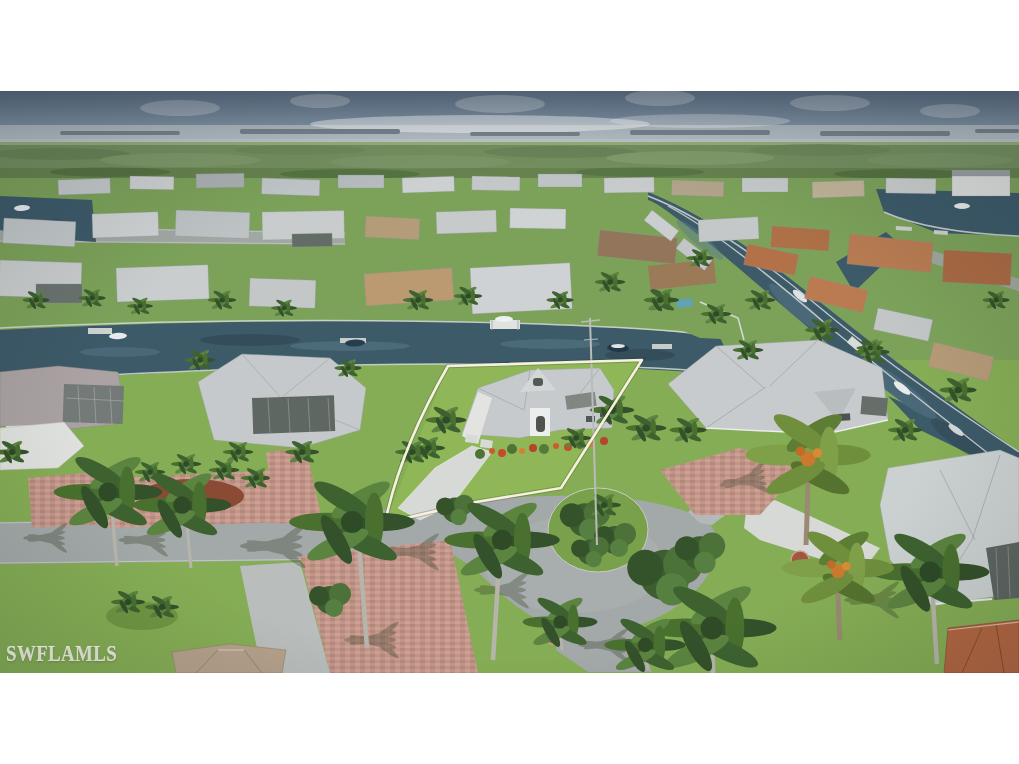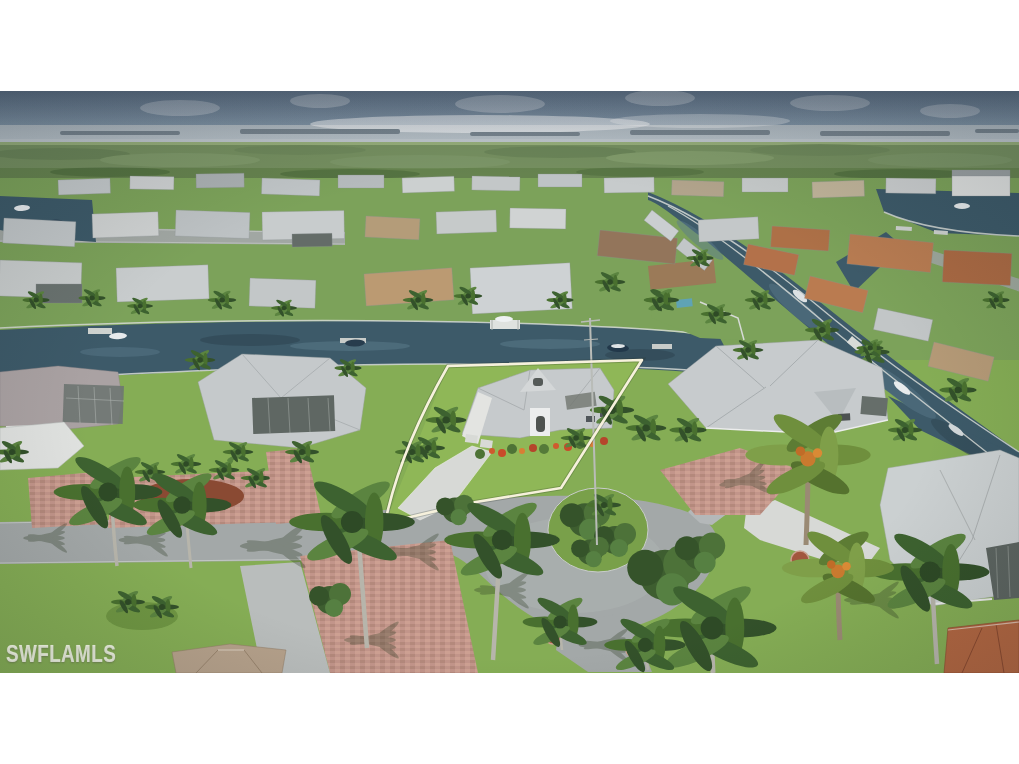--- a/index.html
+++ b/index.html
@@ -7,21 +7,21 @@
     --distant-water:#b3bdc4; --island-strip:#77848e; --mangrove:#66834f;
     --lawn-mid:#7ca25a; --lawn-foreground:#85ad55; --subject-lawn:#8fb757;
     --canal-water:#3d5a69; --road-asphalt:#a3a8a8; --concrete-drive:#d7d9d6;
     --paver-brick:#c2958a; --roof-gray:#c6cacc; --roof-tan:#b49c79;
     --roof-brown:#93755b; --roof-terracotta:#b26742; --palm-frond:#49702f;
     --palm-trunk:#b7b5ab; --property-outline:#f6f1dc;
     --watermark-text:rgba(248,248,242,0.62);
   }
   html,body{margin:0;padding:0;background:var(--letterbox);}
   .stage{position:relative;width:1019px;height:764px;background:var(--letterbox);
-    overflow:hidden;font-family:Liberation Sans, sans-serif;}
+    overflow:hidden;font-family:Liberation Serif, serif;}
   .photo-svg{position:absolute;left:0;top:0;}
   .watermark{position:absolute;left:6px;top:641px;font-size:23px;font-weight:bold;
     letter-spacing:0.5px;color:var(--watermark-text);
     transform:scaleX(0.82);transform-origin:left center;
     text-shadow:0 1px 2px rgba(70,70,60,.45),0 0 1px rgba(255,255,255,.55);
     user-select:none;pointer-events:none;}
 </style>
 </head>
 <body>
 

